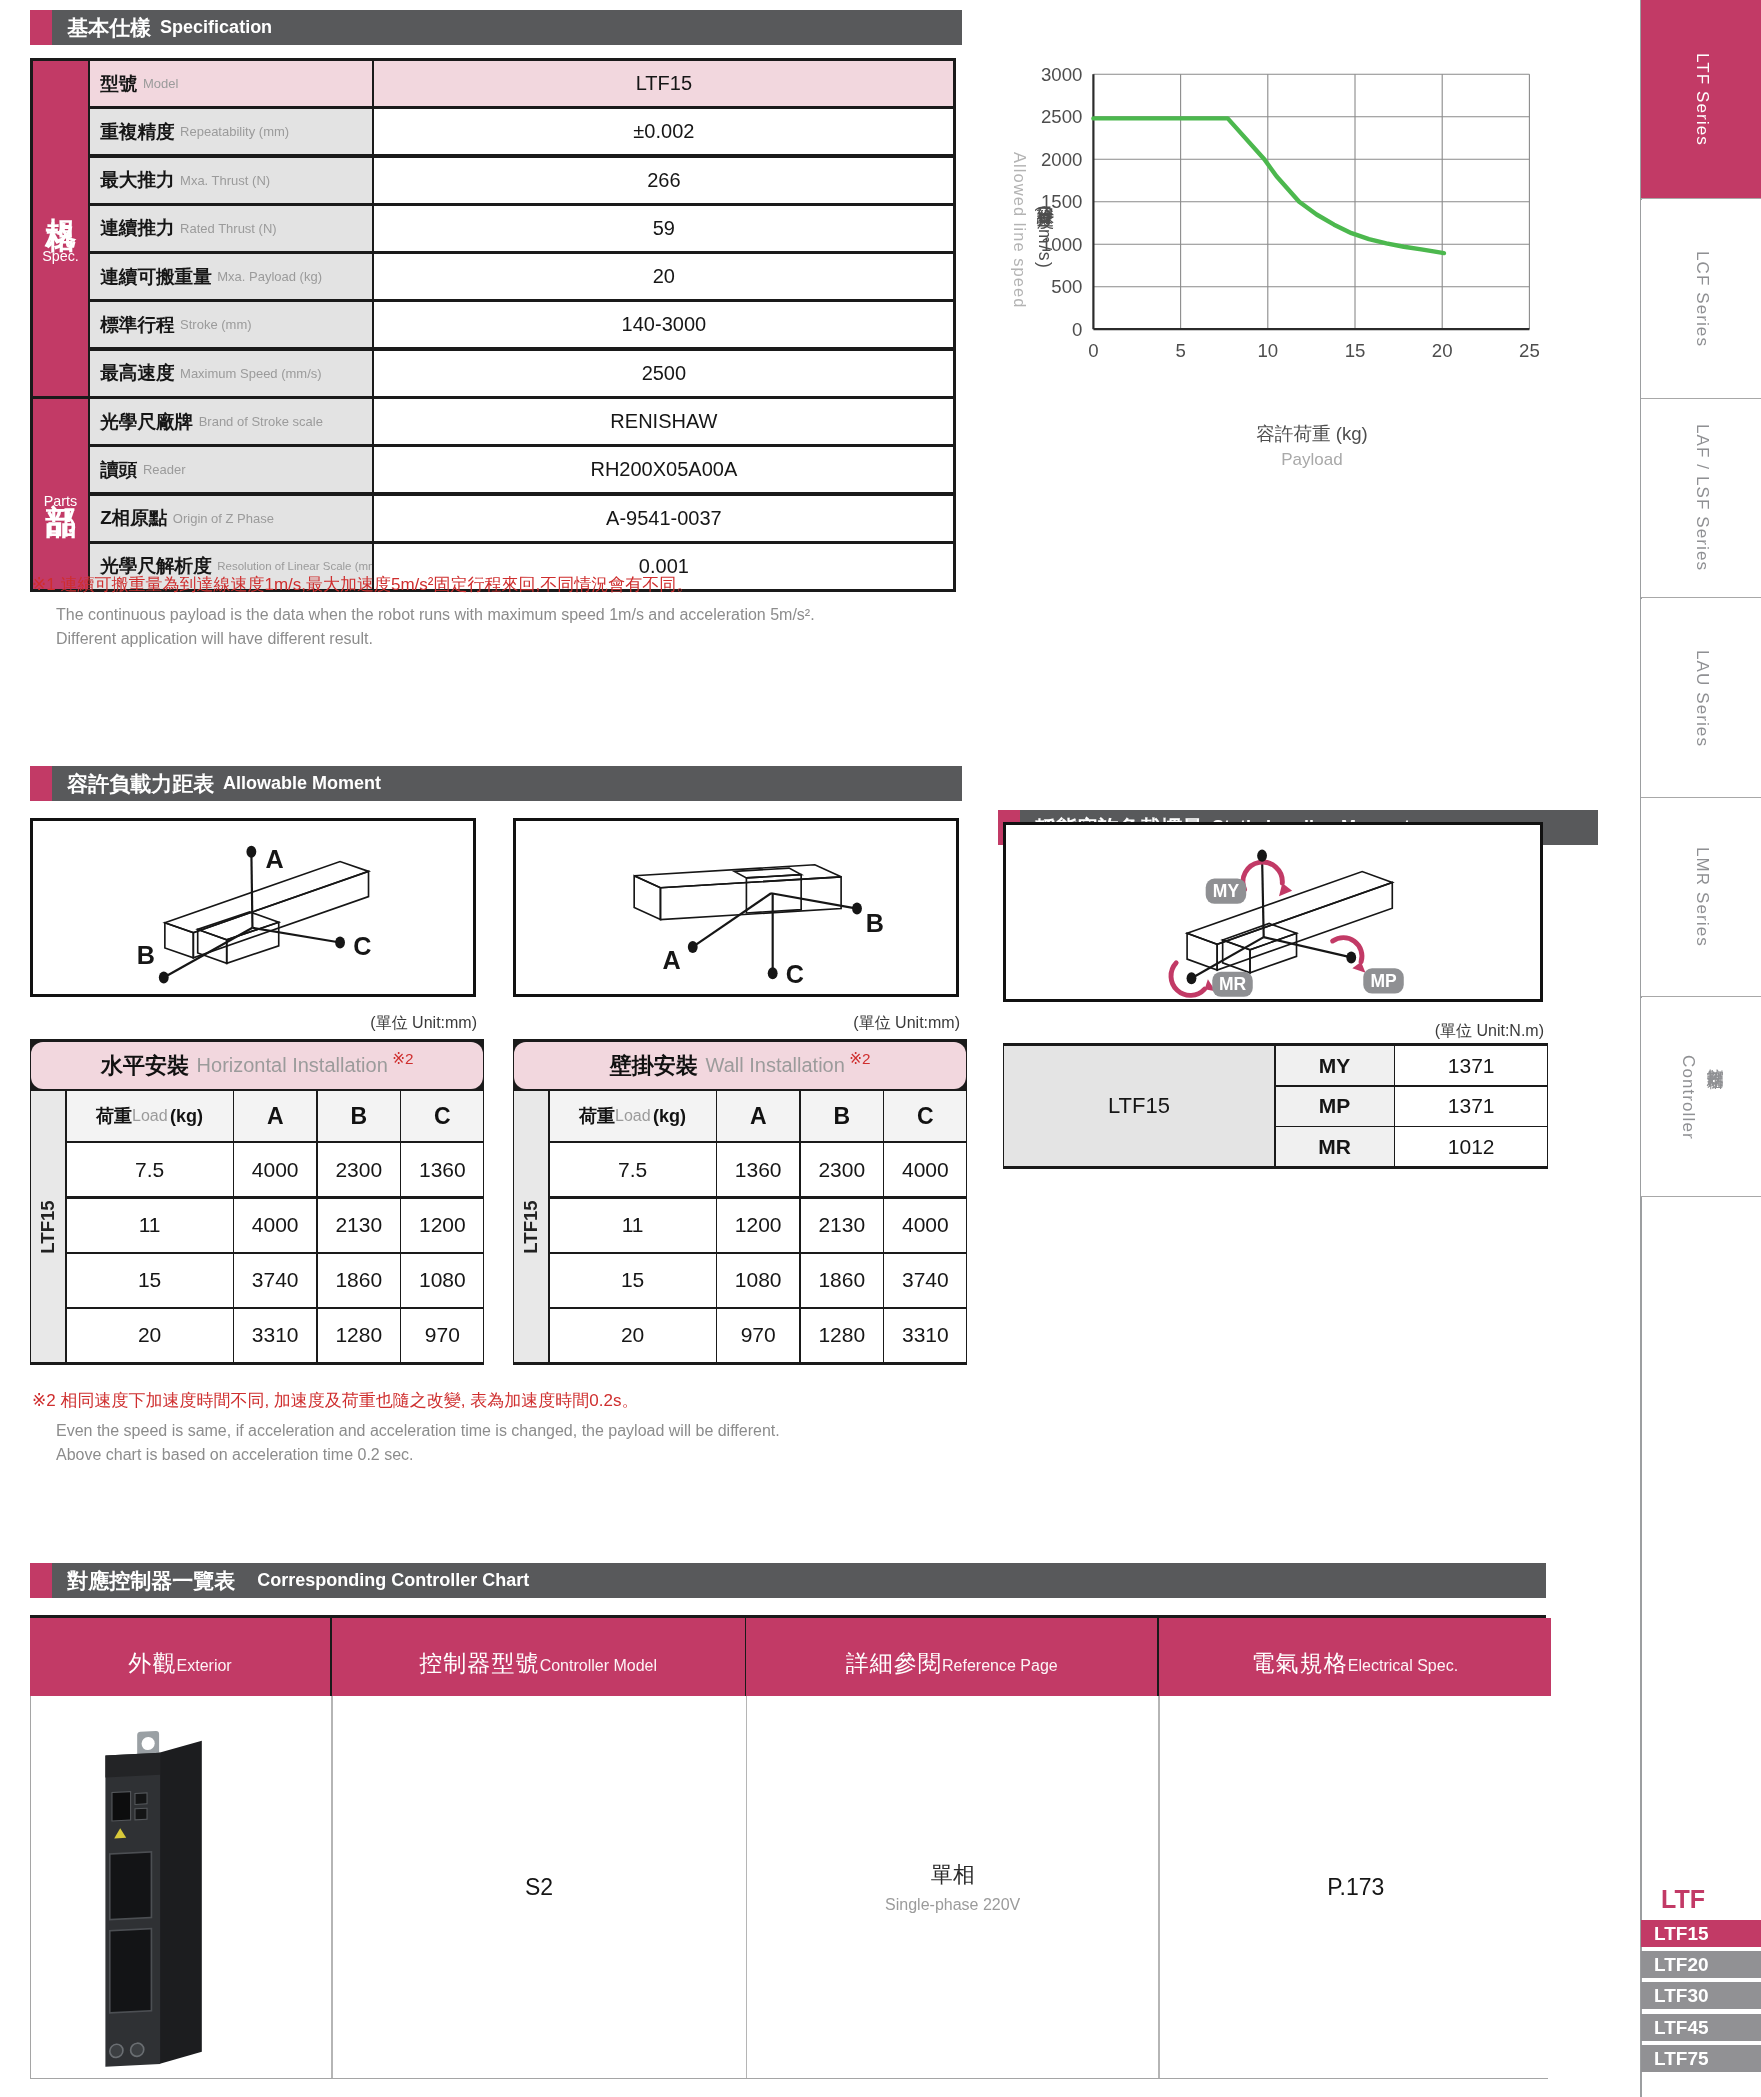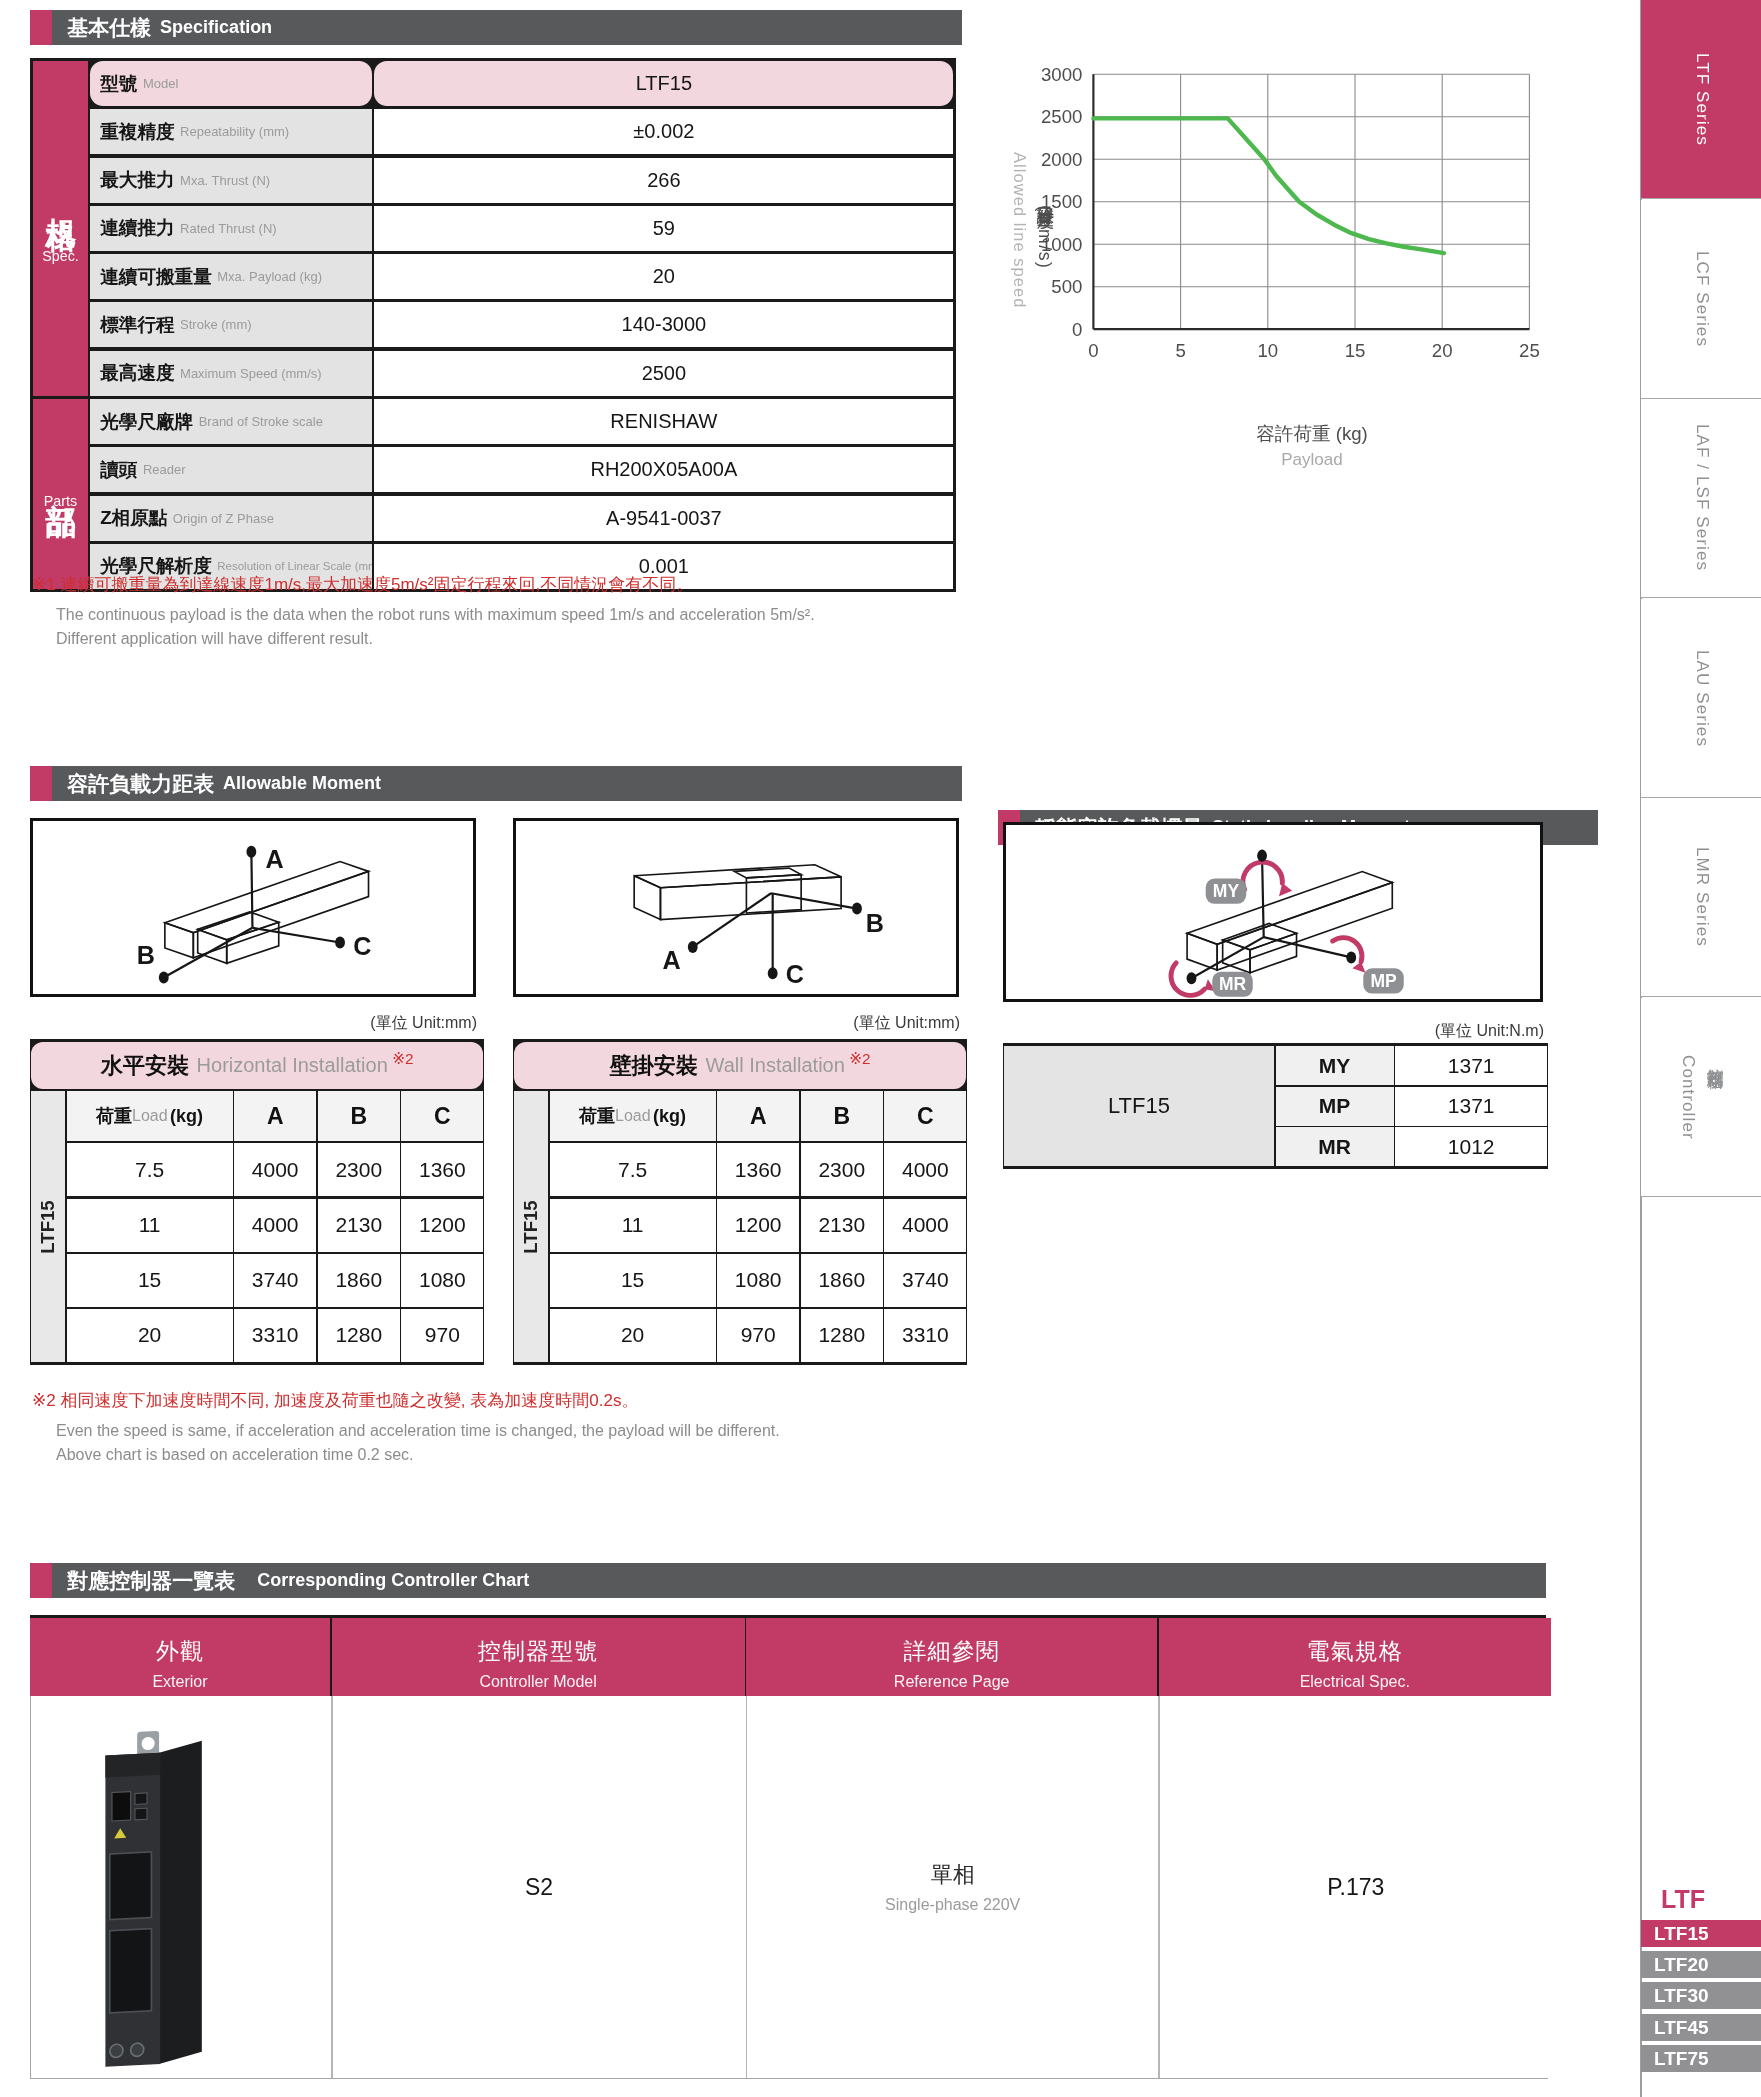--- a/index.html
+++ b/index.html
@@ -17,21 +17,21 @@
     grid-template-columns:55px 282px 579px;grid-auto-rows:45px;
     column-gap:2.2px;row-gap:3.3px;background:#1a1a1a;border:3.3px solid #1a1a1a;}
   .band{background:#c23a66;color:#fff;display:flex;flex-direction:column;align-items:center;justify-content:center;}
   .band .vstack{writing-mode:vertical-rl;text-orientation:upright;font-size:31px;font-weight:bold;letter-spacing:4.4px;}
   .band .band-en{font-size:14.3px;margin-top:5.5px;}
   .spec-label{background:#e3e3e3;display:flex;align-items:center;padding-left:10px;white-space:nowrap;overflow:hidden;}
   .spec-label .zh{font-size:18.6px;font-weight:bold;color:#161616;}
   .spec-label .en{font-size:13px;color:#9b9b9b;margin-left:5.5px;}
   .spec-label .en.en-sm{font-size:11.5px;}
   .spec-value{background:#fff;display:flex;align-items:center;justify-content:center;font-size:20px;color:#161616;}
-  .row-pink{background:#f2d7de !important;border-radius:13px;}
+  .row-pink{background:#f2d7de !important;}
 
   
   .note{position:absolute;width:965px;}
   .note .red{color:#cf2e2e;font-size:17px;margin-bottom:6.6px;white-space:nowrap;}
   .note .gray{color:#8c8c8c;font-size:16px;margin-left:24px;line-height:1.5;white-space:nowrap;}
 
   
   #chart-wrap{position:absolute;left:1011px;top:55px;width:535px;height:384px;}
   #ylabel-wrap{position:absolute;left:1010px;top:104px;height:252px;display:flex;flex-direction:row;align-items:center;}
   #ylabel-wrap .y-en{writing-mode:vertical-rl;font-size:16.4px;color:#b3b3b3;letter-spacing:1.1px;}
@@ -68,21 +68,21 @@
     column-gap:1.6px;row-gap:1.6px;background:#1a1a1a;
     border:1.6px solid #1a1a1a;border-top-width:3.8px;border-bottom-width:3.8px;}
   #static-table .model{grid-row:1/4;background:#e4e4e4;display:flex;align-items:center;justify-content:center;font-size:22px;color:#161616;}
   #static-table .key{background:#f0f0f0;display:flex;align-items:center;justify-content:center;font-size:21px;font-weight:bold;color:#161616;}
   #static-table .val{background:#fff;display:flex;align-items:center;justify-content:center;font-size:21px;color:#161616;}
 
   
   #ctrl-header{position:absolute;left:30px;top:1615px;width:1516px;display:grid;
     grid-template-columns:300px 413px 411px 392px;column-gap:1.6px;background:#1a1a1a;
     border-top:3.8px solid #1a1a1a;}
-  .ctrl-hcell{height:91px;background:#c23a66;display:flex;flex-direction:column;align-items:center;justify-content:center;}
+  .ctrl-hcell{height:91px;background:#c23a66;display:flex;flex-direction:row;align-items:center;justify-content:center;}
   .ctrl-hcell .zh{color:#fff;font-size:23px;letter-spacing:1.1px;}
   .ctrl-hcell .en{color:#fdf3f6;font-size:16px;margin-top:5.5px;}
   #ctrl-body{position:absolute;left:30px;top:1696px;width:1516px;height:382px;display:grid;
     grid-template-columns:300px 413px 411px 392px;column-gap:1.6px;background:#b5b5b5;
     border:1.1px solid #a5a5a5;border-top:none;}
   .ctrl-cell{background:#fff;display:flex;flex-direction:column;align-items:center;justify-content:center;}
   .ctrl-cell .big{font-size:23px;color:#161616;}
   .ctrl-cell .zh{font-size:22px;color:#2a2a2a;}
   .ctrl-cell .en{font-size:16px;color:#9b9b9b;margin-top:5.5px;}
 

